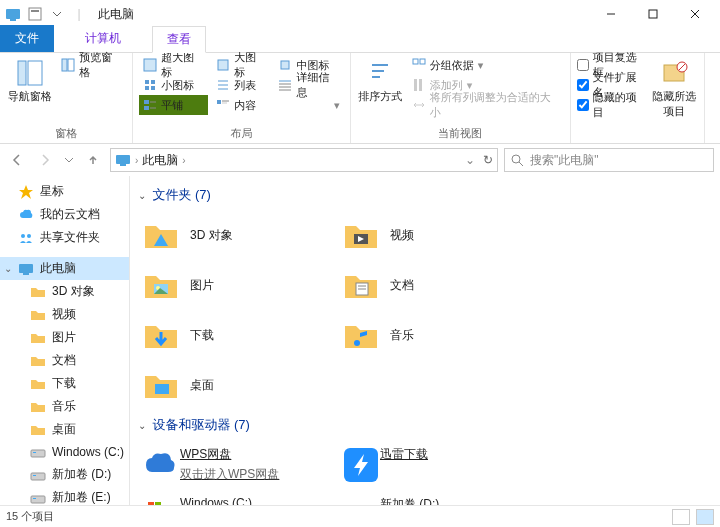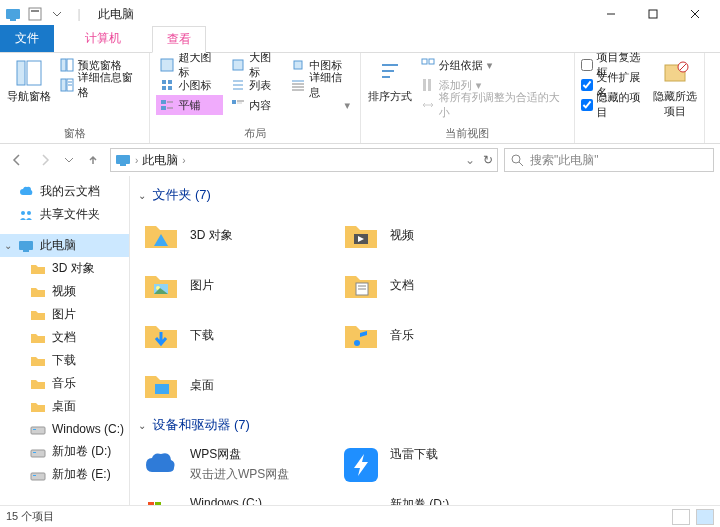--- a/index.html
+++ b/index.html
@@ -10,21 +10,21 @@
 .titlebar-left { display: flex; align-items: center; gap: 4px; }
 .titlebar-left .qat-icon { width: 18px; height: 18px; display: flex; align-items: center; justify-content: center; }
 .titlebar-title { margin-left: 6px; font-size: 12px; }
 .titlebar-right { display: flex; }
 .titlebar-right .winbtn { width: 42px; height: 28px; display: flex; align-items: center; justify-content: center; }
 
 
 .tabbar { height: 24px; display: flex; align-items: flex-end; gap: 16px; }
 .tab { padding: 4px 14px; font-size: 12px; border: 1px solid transparent; cursor: pointer; }
 .tab.file { background: #1979ca; color: #fff; }
-.tab.normal { color: #ec4899; }
+.tab.normal { color: #6d28d9; }
 .tab.active { background: #fff; border: 1px solid #ddd; border-bottom: 1px solid #fff; position: relative; top: 1px; }
 
 
 .ribbon { height: 92px; border-top: 1px solid #ddd; border-bottom: 1px solid #ddd; background: #fff; display: flex; }
 .ribbon-group { border-right: 1px solid #e6e6e6; padding: 2px 6px 0 6px; display: flex; flex-direction: column; justify-content: space-between; }
 .ribbon-group-body { display: flex; align-items: flex-start; gap: 4px; flex: 1; }
 .ribbon-group-label { text-align: center; font-size: 11px; color: #666; padding-bottom: 2px; }
 .rbtn-big { width: 48px; display: flex; flex-direction: column; align-items: center; justify-content: flex-start; gap: 2px; font-size: 11px; text-align: center; padding-top: 4px; cursor: pointer; }
 .rbtn-big .icon { width: 28px; height: 28px; }
 .rbtn-small { display: flex; align-items: center; gap: 4px; font-size: 11px; height: 20px; padding: 0 4px; cursor: pointer; }
@@ -50,21 +50,21 @@
 .nav-item .expander { position: absolute; left: 4px; color: #666; font-size: 10px; }
 .nav-item .nicon { width: 16px; height: 16px; flex: none; }
 
 .content { flex: 1; overflow-y: auto; padding: 4px 8px; }
 .section-header { display: flex; align-items: center; gap: 6px; color: #003399; font-size: 13px; padding: 6px 0; cursor: pointer; }
 .section-header .disclose { font-size: 10px; color: #555; }
 .folder-grid { display: flex; flex-wrap: wrap; }
 .folder-item { width: 200px; display: flex; align-items: center; gap: 10px; padding: 6px 4px; cursor: pointer; }
 .folder-item .ficon { width: 38px; height: 38px; flex: none; }
 .folder-item .flabel { font-size: 12px; }
-.drive-item { width: 200px; display: flex; gap: 10px; padding: 6px 4px; cursor: pointer; }
+.drive-item { width: 200px; display: flex; padding: 6px 4px; cursor: pointer; text-decoration: underline; }
 .drive-item .dicon { width: 38px; height: 38px; flex: none; }
 .drive-item .dinfo { display: flex; flex-direction: column; gap: 3px; font-size: 12px; }
 .drive-item .sub { font-size: 12px; color: #666; }
 
 
 .statusbar { height: 22px; border-top: 1px solid #e6e6e6; display: flex; align-items: center; justify-content: space-between; padding: 0 6px; font-size: 11px; color: #444; }
 .statusbar .viewbtns { display: flex; gap: 6px; }
 .statusbar .viewbtn { width: 18px; height: 16px; border: 1px solid #ccc; cursor: pointer; }
 
 
@@ -136,31 +136,20 @@
       <div class="rbtn-col">
         <div class="rbtn-small">
             <span class="icon">
               <svg width="14" height="14">
                 <rect x="1" y="1" width="5" height="12" fill="#cfe6f7" stroke="#5b9bd5"></rect>
                 <rect x="7" y="1" width="6" height="12" fill="#fff" stroke="#5b9bd5"></rect>
               </svg>
             </span>
             <span>预览窗格</span>
           </div>
-        <div class="rbtn-small">
-            <span class="icon">
-              <svg width="14" height="14">
-                <rect x="1" y="1" width="5" height="12" fill="#cfe6f7" stroke="#5b9bd5"></rect>
-                <rect x="7" y="1" width="6" height="12" fill="#fff" stroke="#5b9bd5"></rect>
-                <line x1="8" y1="4" x2="12" y2="4" stroke="#5b9bd5"></line>
-                <line x1="8" y1="7" x2="12" y2="7" stroke="#5b9bd5"></line>
-              </svg>
-            </span>
-            <span>详细信息窗格</span>
-          </div>
       </div>
     </div>
     <div class="ribbon-group-label">窗格</div>
   </div>
 
   <div class="ribbon-group" style="min-width:200px">
     <div class="ribbon-group-body">
       <div class="rbtn-col">
         <div class="rbtn-small">
             <span class="icon">
@@ -174,21 +163,21 @@
             <span class="icon">
               <svg width="14" height="14">
                 <rect x="2" y="2" width="4" height="4" fill="#5b9bd5"></rect>
                 <rect x="8" y="2" width="4" height="4" fill="#5b9bd5"></rect>
                 <rect x="2" y="8" width="4" height="4" fill="#5b9bd5"></rect>
                 <rect x="8" y="8" width="4" height="4" fill="#5b9bd5"></rect>
               </svg>
             </span>
             <span>小图标</span>
           </div>
-        <div class="rbtn-small" style="background:#f0abfc">
+        <div class="rbtn-small" style="background:#4d7c0f">
             <span class="icon">
               <svg width="14" height="14">
                 <rect x="1" y="2" width="5" height="4" fill="#5b9bd5"></rect>
                 <rect x="1" y="8" width="5" height="4" fill="#5b9bd5"></rect>
                 <line x1="7" y1="4" x2="13" y2="4" stroke="#888"></line>
                 <line x1="7" y1="10" x2="13" y2="10" stroke="#888"></line>
               </svg>
             </span>
             <span>平铺</span>
           </div>
@@ -370,20 +359,28 @@
     <span>搜索"此电脑"</span>
   </div>
 </div>
 
 <div class="split">
 
   <div class="nav">
     <div class="nav-item">
         <span class="nicon">
           <svg width="16" height="16">
+            <path d="M8 1 L10 6 L15 6 L11 9 L13 15 L8 11 L3 15 L5 9 L1 6 L6 6 Z" fill="#f7b500"></path>
+          </svg>
+        </span>
+        <span>星标</span>
+      </div>
+    <div class="nav-item">
+        <span class="nicon">
+          <svg width="16" height="16">
             <path d="M5 11 Q2 11 2 8 Q2 5 5 5 Q6 2 9 3 Q13 2 13 6 Q15 7 14 10 Q14 11 12 11 Z" fill="#3fa9f5"></path>
           </svg>
         </span>
         <span>我的云文档</span>
       </div>
     <div class="nav-item">
         <span class="nicon">
           <svg width="16" height="16">
             <circle cx="5" cy="6" r="2" fill="#3fa9f5"></circle>
             <circle cx="11" cy="6" r="2" fill="#3fa9f5"></circle>

